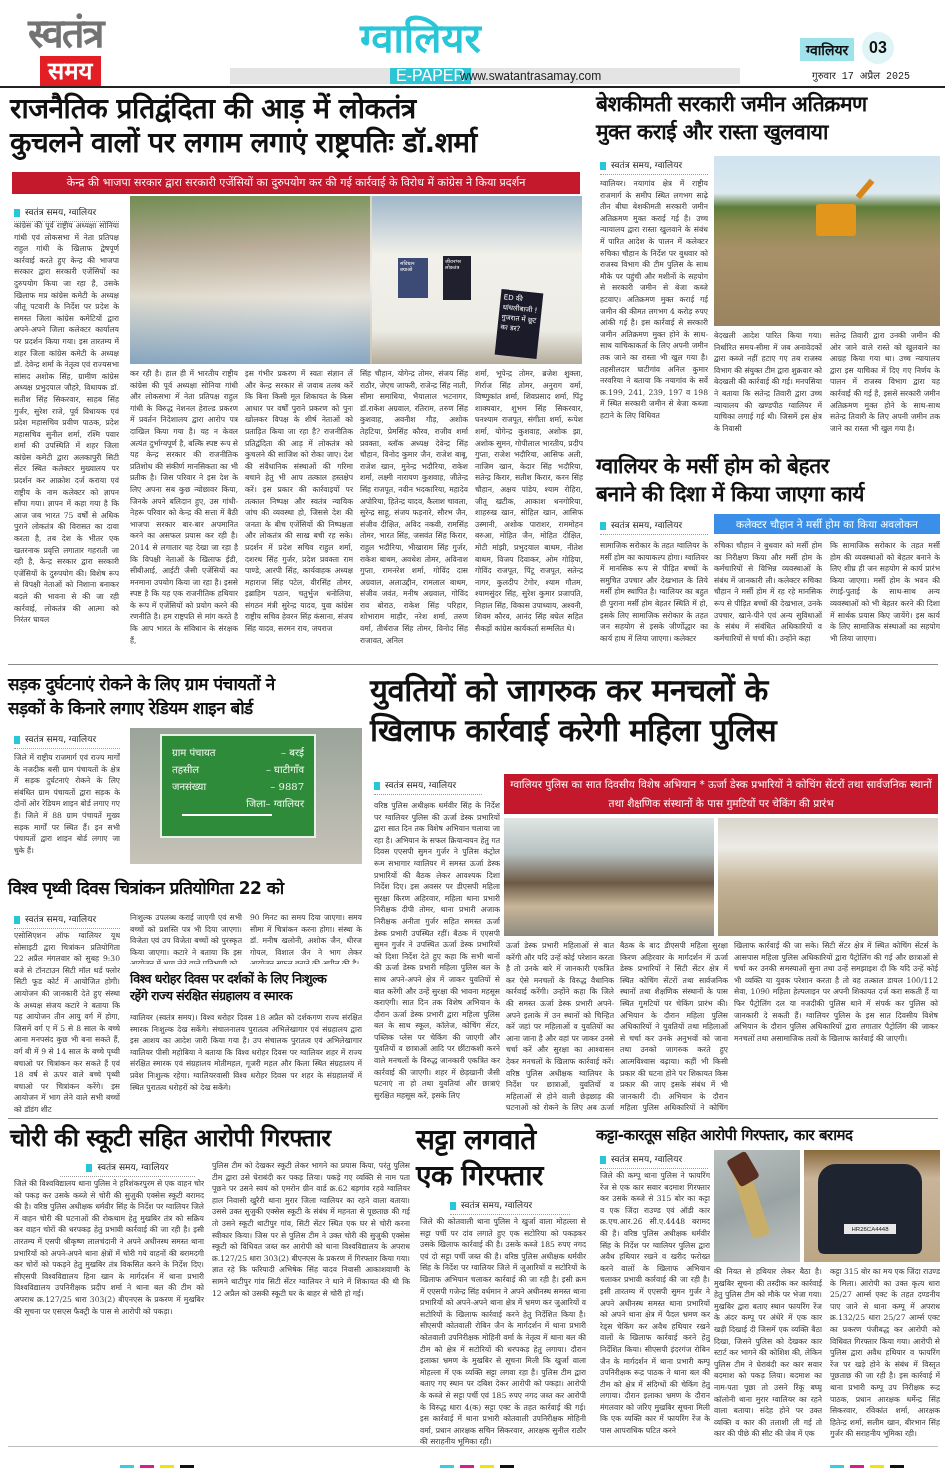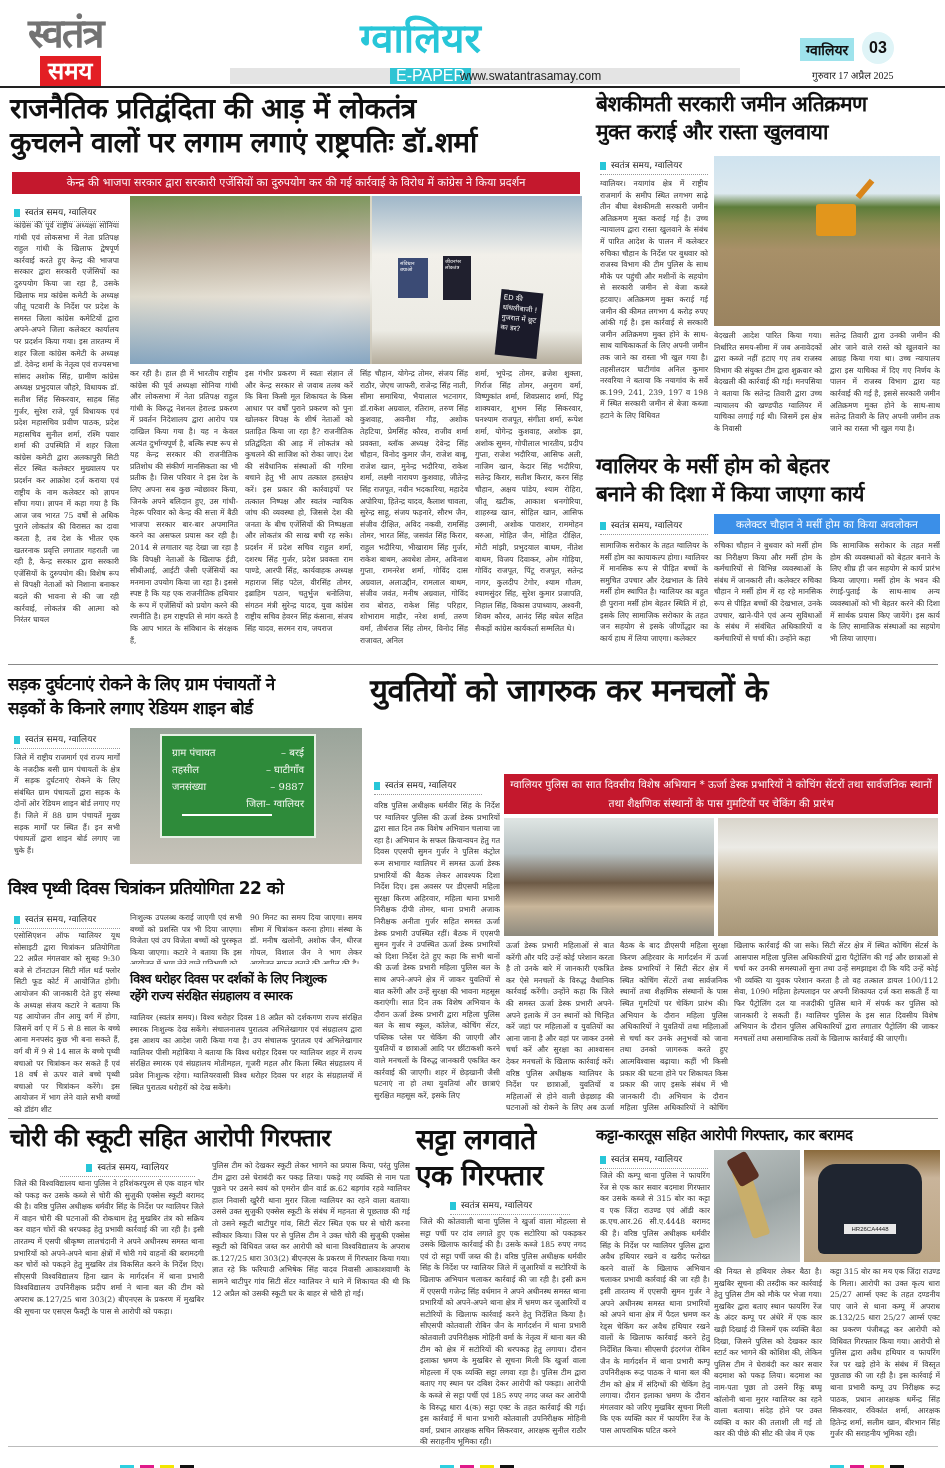--- a/index.html
+++ b/index.html
@@ -7,21 +7,21 @@
 .abs{position:absolute}
 .masthead{left:0;top:0;width:945px;height:88px;border-bottom:2px solid #222}
 .logo-top{left:28px;top:14px;font-family:Liberation Serif, serif;font-weight:bold;font-size:40px;color:#737373;letter-spacing:-2px;line-height:40px}
 .logo-bottom{left:40px;top:56px;background:#e31e24;color:#fff;font-family:"DejaVu Sans",sans-serif;font-weight:bold;font-size:24px;padding:0 8px;line-height:30px}
 .city-title{left:360px;top:16px;font-family:"DejaVu Sans",sans-serif;font-size:40px;color:#27c6d8;font-weight:bold;line-height:44px}
 .epaper-bar{left:230px;top:68px;width:510px;height:16px;background:#e4e4e4}
 .epaper-tag{left:390px;top:68px;background:#2fc4d4;color:#fff;font-family:"Liberation Sans",sans-serif;font-size:16px;line-height:16px;padding:0 6px}
 .epaper-url{left:460px;top:68px;font-family:"Liberation Sans",sans-serif;font-size:12px;line-height:16px;color:#222}
 .pg-city{left:800px;top:38px;background:#9ee3ec;font-family:"DejaVu Sans",sans-serif;font-weight:bold;font-size:14px;padding:2px 6px;color:#111}
 .pg-num{left:862px;top:32px;width:32px;height:32px;border-radius:50%;background:#dff4f7;font-family:"Liberation Sans",sans-serif;font-weight:bold;font-size:16px;text-align:center;line-height:32px;color:#111}
-.pg-date{left:812px;top:68px;font-family:Liberation Serif, serif;font-size:10px;color:#222}
+.pg-date{left:812px;top:68px;font-family:Liberation Mono, monospace;font-size:10px;color:#222}
 .hl{font-family:"DejaVu Sans",sans-serif;font-weight:bold;color:#111;text-align:left;letter-spacing:-0.5px}
 .byline{font-family:"DejaVu Sans",sans-serif;font-size:9px;color:#222;border-bottom:1px dotted #999;padding-bottom:3px}
 .byline:before{content:"";display:inline-block;width:6px;height:8px;background:#27c6d8;margin-right:5px;vertical-align:middle}
 .body-text{font-size:7.6px;line-height:11.6px;color:#333;text-align:justify}
 .redbar{background:#c4182d;color:#fff;font-family:"DejaVu Sans",sans-serif;text-align:center}
 .photo{overflow:hidden}
 .reg{height:4px;width:14px;display:inline-block;margin-right:6px}
 </style>
 </head>
 <body>
@@ -106,20 +106,21 @@
     <div style="display:flex;justify-content:flex-end">
         <span>जिला</span>
         <span>– ग्वालियर</span>
       </div>
     <div style="margin-top:2px;height:2px;width:90px;background:#fff;margin-left:10px"></div>
   </div>
 </div>
 
 <div class="abs hl" style="left:370px;top:670px;width:570px;font-size:31px;line-height:40px">
   <div>युवतियों को जागरुक कर मनचलों के</div>
+  <div>खिलाफ कार्रवाई करेगी महिला पुलिस</div>
 </div>
 <div class="abs byline" style="left:374px;top:778px;width:108px">स्वतंत्र समय, ग्वालियर</div>
 <div class="abs redbar" style="left:504px;top:774px;width:434px;height:40px;font-size:10.5px;line-height:19px;padding-top:1px">ग्वालियर पुलिस का सात दिवसीय विशेष अभियान * ऊर्जा डेस्क प्रभारियों ने कोचिंग सेंटरों तथा सार्वजनिक स्थानों तथा शैक्षणिक संस्थानों के पास गुमटियों पर चेकिंग की प्रारंभ</div>
 <div class="abs body-text" style="left:374px;top:800px;width:126px;height:312px;overflow:hidden">वरिष्ठ पुलिस अधीक्षक धर्मवीर सिंह के निर्देश पर ग्वालियर पुलिस की ऊर्जा डेस्क प्रभारियों द्वारा सात दिन तक विशेष अभियान चलाया जा रहा है। अभियान के सफल क्रियान्वयन हेतु गत दिवस एएसपी सुमन गुर्जर ने पुलिस कंट्रोल रूम सभागार ग्वालियर में समस्त ऊर्जा डेस्क प्रभारियों की बैठक लेकर आवश्यक दिशा निर्देश दिए। इस अवसर पर डीएसपी महिला सुरक्षा किरण अहिरवार, महिला थाना प्रभारी निरीक्षक दीपी तोमर, थाना प्रभारी अजाक निरीक्षक अनीता गुर्जर सहित समस्त ऊर्जा डेस्क प्रभारी उपस्थित रहीं। बैठक में एएसपी सुमन गुर्जर ने उपस्थित ऊर्जा डेस्क प्रभारियों को दिशा निर्देश देते हुए कहा कि सभी थानों की ऊर्जा डेस्क प्रभारी महिला पुलिस बल के साथ अपने-अपने क्षेत्र में जाकर युवतियों से बात करेंगी और उन्हें सुरक्षा की भावना महसूस कराएंगी। सात दिन तक विशेष अभियान के दौरान ऊर्जा डेस्क प्रभारी द्वारा महिला पुलिस बल के साथ स्कूल, कॉलेज, कोचिंग सेंटर, पब्लिक प्लेस पर चेकिंग की जाएगी और युवतियों व छात्राओं आदि पर छींटाकशी करने वाले मनचलों के विरुद्ध जानकारी एकत्रित कर कार्रवाई की जाएगी। शहर में छेड़खानी जैसी घटनाएं ना हो तथा युवतियां और छात्राएं सुरक्षित महसूस करें, इसके लिए</div>
 <div class="abs photo" style="left:504px;top:818px;width:210px;height:118px;background:linear-gradient(180deg,#dfe6e4 0%,#b7c0c1 30%,#6d5a46 55%,#c9b69a 75%,#8e8a7f 100%)"></div>
 <div class="abs photo" style="left:718px;top:818px;width:220px;height:118px;background:linear-gradient(180deg,#d9d5cb 0%,#ecebe6 25%,#c4b395 55%,#a79678 100%)"></div>
 <div class="abs body-text" style="left:506px;top:940px;width:108px;height:172px;overflow:hidden">ऊर्जा डेस्क प्रभारी महिलाओं से बात करेंगी और यदि उन्हें कोई परेशान करता है तो उनके बारे में जानकारी एकत्रित कर ऐसे मनचलों के विरुद्ध वैधानिक कार्रवाई करेंगी। उन्होंने कहा कि जिले की समस्त ऊर्जा डेस्क प्रभारी अपने-अपने इलाके में उन स्थानों को चिन्हित करें जहां पर महिलाओं व युवतियों का आना जाना है और वहां पर जाकर उनसे चर्चा करें और सुरक्षा का आश्वासन देकर मनचलों के खिलाफ कार्रवाई करें। वरिष्ठ पुलिस अधीक्षक ग्वालियर के निर्देश पर छात्राओं, युवतियों व महिलाओं से होने वाली छेड़छाड़ की घटनाओं को रोकने के लिए अब ऊर्जा डेस्क में पदस्थ पुलिसकर्मियों को जिम्मेदारी सौंपी गई है।</div>
 <div class="abs body-text" style="left:620px;top:940px;width:108px;height:172px;overflow:hidden">बैठक के बाद डीएसपी महिला सुरक्षा किरण अहिरवार के मार्गदर्शन में ऊर्जा डेस्क प्रभारियों ने सिटी सेंटर क्षेत्र में स्थित कोचिंग सेंटरों तथा सार्वजनिक स्थानों तथा शैक्षणिक संस्थानों के पास स्थित गुमटियों पर चेकिंग प्रारंभ की। अभियान के दौरान महिला पुलिस अधिकारियों ने युवतियों तथा महिलाओं से चर्चा कर उनके अनुभवों को जाना तथा उनको जागरुक करते हुए आत्मविश्वास बढ़ाया। कहीं भी किसी प्रकार की घटना होने पर शिकायत किस प्रकार की जाए इसके संबंध में भी जानकारी दी। अभियान के दौरान महिला पुलिस अधिकारियों ने कोचिंग सेंटर का भ्रमण कर महिलाओं व युवतियों से बातचीत कर पता लगाएं कि उन्हें कौन परेशान करता है, जिससे ऐसे असामाजिक तत्वों के</div>
 <div class="abs body-text" style="left:734px;top:940px;width:204px;height:172px;overflow:hidden">खिलाफ कार्रवाई की जा सके। सिटी सेंटर क्षेत्र में स्थित कोचिंग सेंटर्स के आसपास महिला पुलिस अधिकारियों द्वारा पैट्रोलिंग की गई और छात्राओं से चर्चा कर उनकी समस्याओं सुना तथा उन्हें समझाइश दी कि यदि उन्हें कोई भी व्यक्ति या युवक परेशान करता है तो वह तत्काल डायल 100/112 सेवा, 1090 महिला हेल्पलाइन पर अपनी शिकायत दर्ज करा सकती हैं या फिर पैट्रोलिंग दल या नजदीकी पुलिस थाने में संपर्क कर पुलिस को जानकारी दे सकती हैं। ग्वालियर पुलिस के इस सात दिवसीय विशेष अभियान के दौरान पुलिस अधिकारियों द्वारा लगातार पैट्रोलिंग की जाकर मनचलों तथा असामाजिक तत्वों के खिलाफ कार्रवाई की जाएगी।</div>
 

